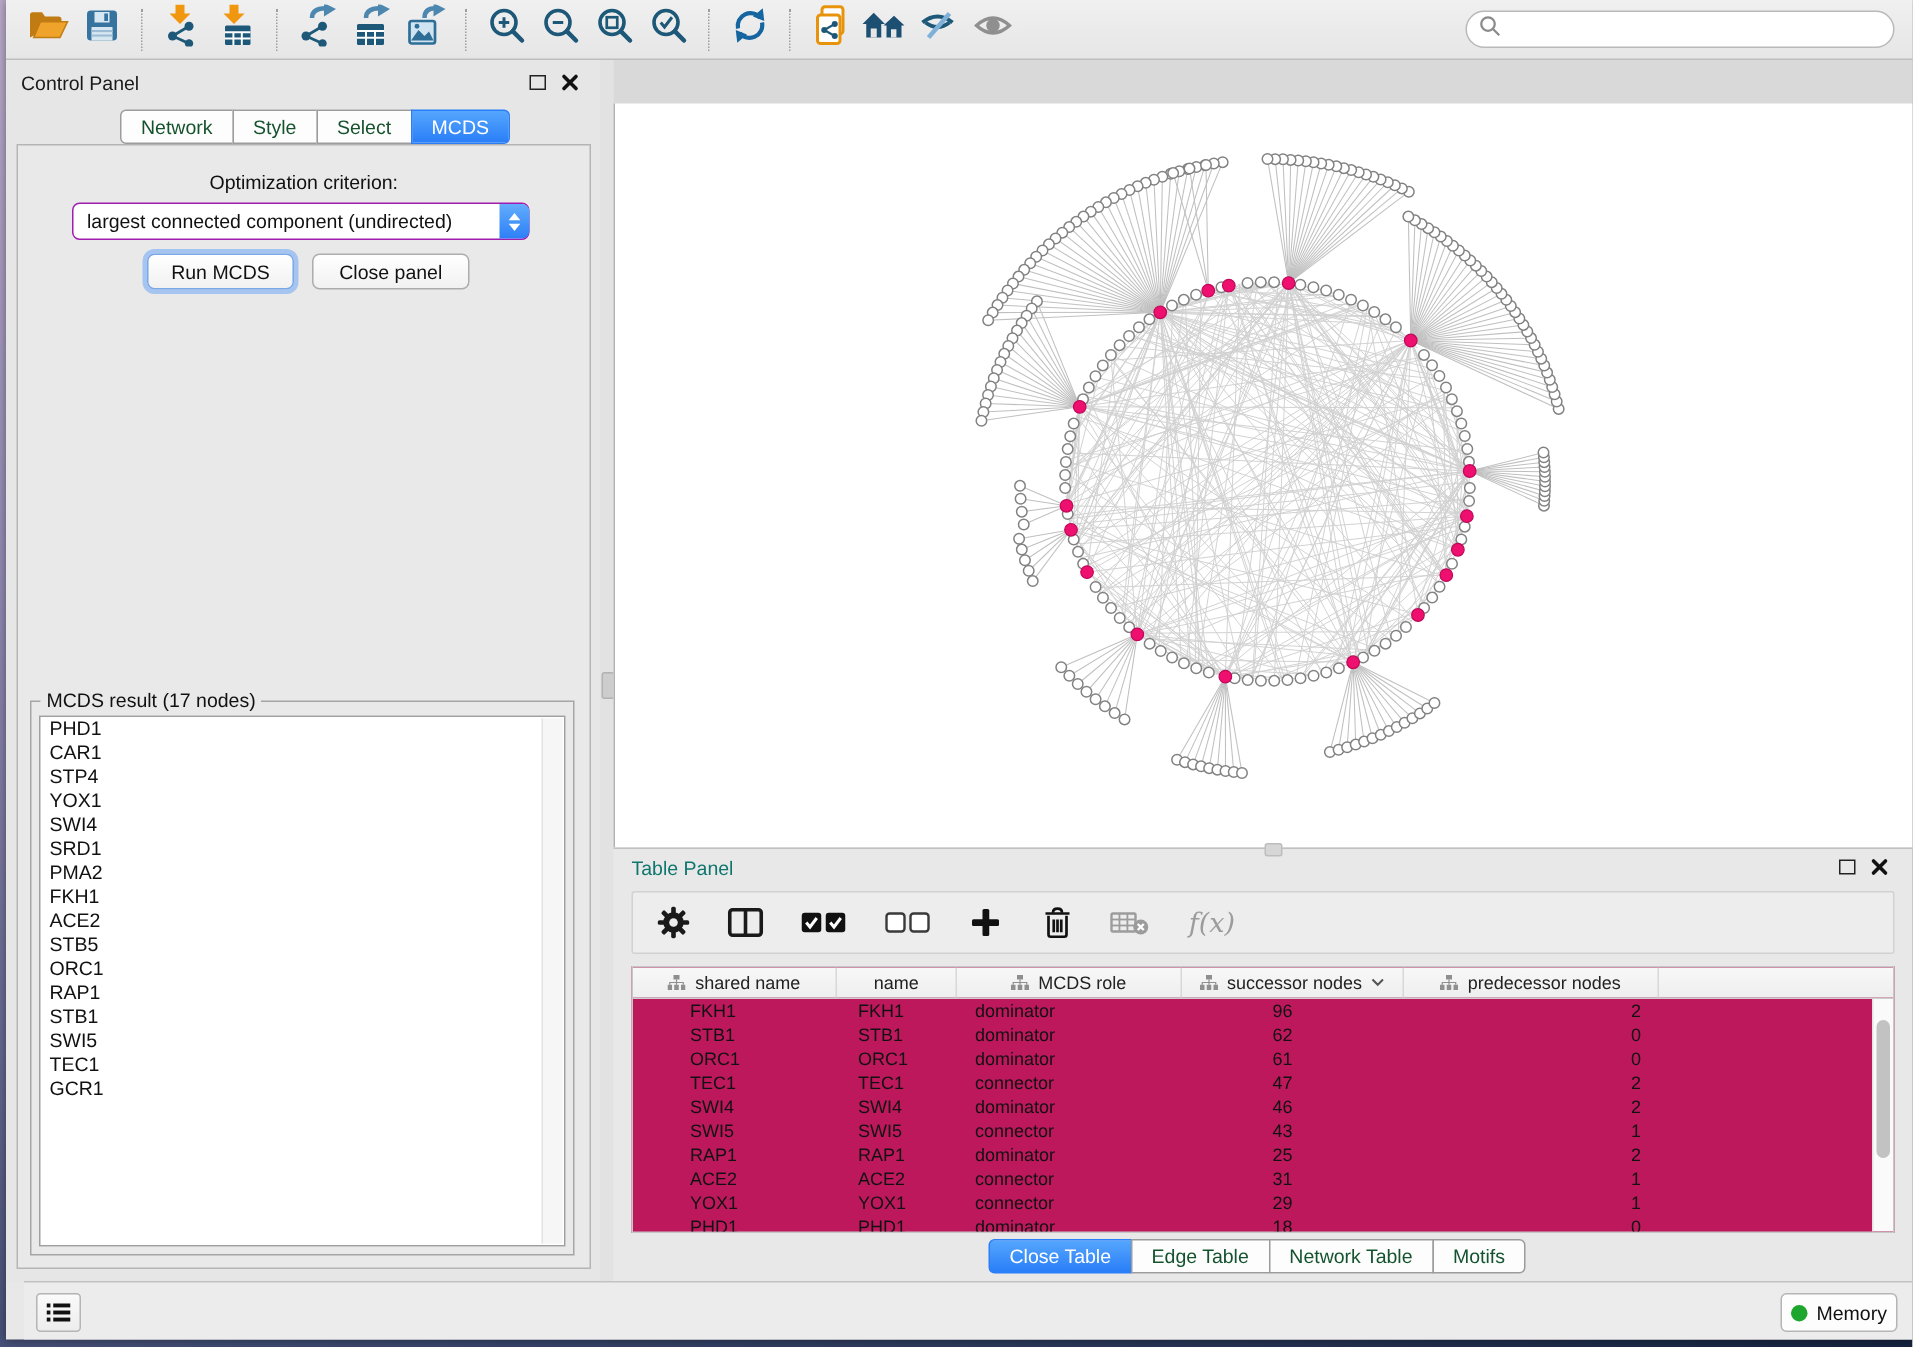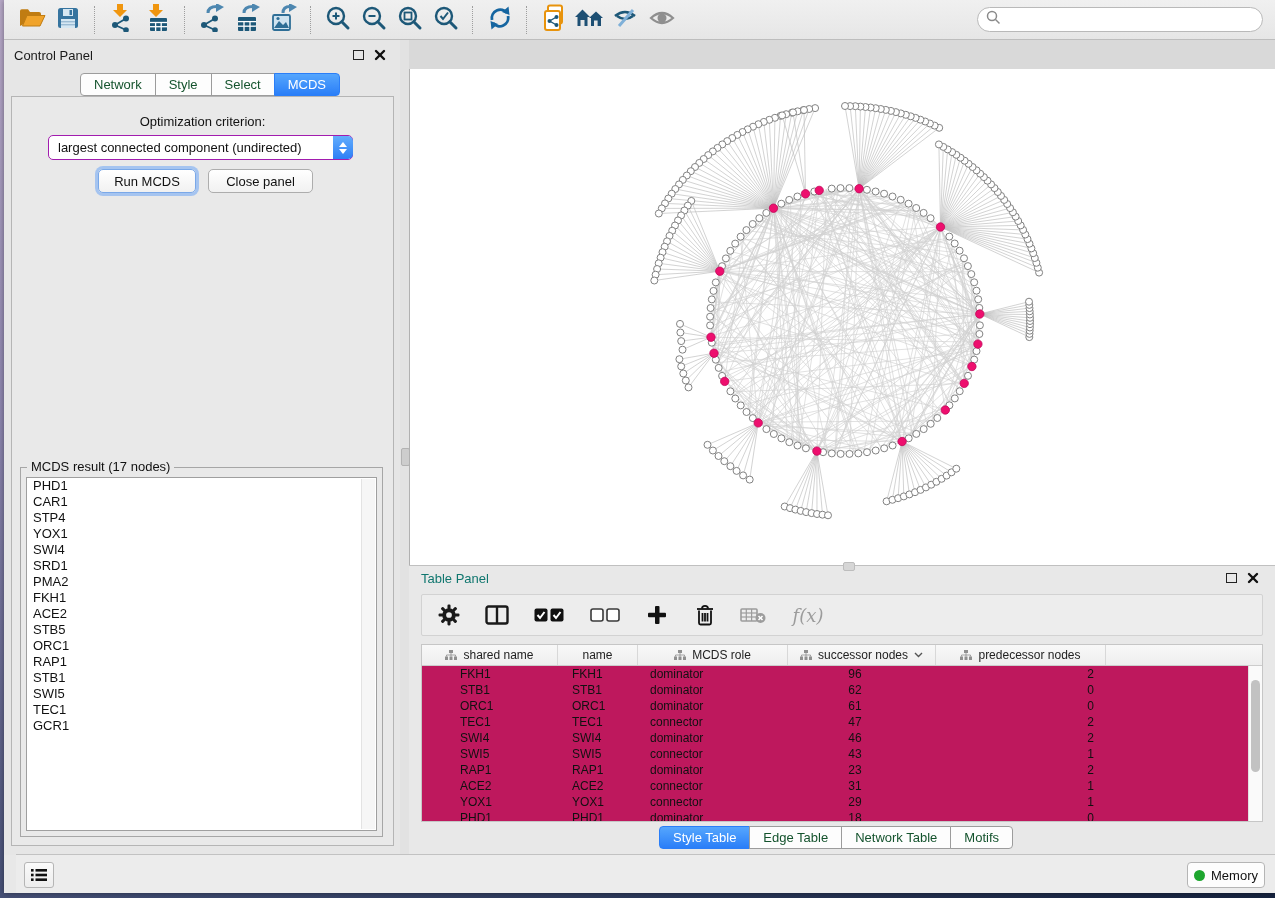--- a/index.html
+++ b/index.html
@@ -1266,21 +1266,21 @@
               <div class="td c0">SWI5</div>
               <div class="td c1">SWI5</div>
               <div class="td c2">connector</div>
               <div class="td c3">43</div>
               <div class="td c4">1</div>
             </div>
             <div class="trow">
               <div class="td c0">RAP1</div>
               <div class="td c1">RAP1</div>
               <div class="td c2">dominator</div>
-              <div class="td c3">23</div>
+              <div class="td c3">25</div>
               <div class="td c4">2</div>
             </div>
             <div class="trow">
               <div class="td c0">ACE2</div>
               <div class="td c1">ACE2</div>
               <div class="td c2">connector</div>
               <div class="td c3">31</div>
               <div class="td c4">1</div>
             </div>
             <div class="trow">
@@ -1297,21 +1297,21 @@
               <div class="td c3">18</div>
               <div class="td c4">0</div>
             </div>
           </div>
       <div class="tbl-scroll">
         <div class="tbl-thumb"></div>
       </div>
     </div>
 
     <div class="tabs tp-tabs">
-      <div class="tab sel">Style Table</div>
+      <div class="tab sel">Close Table</div>
       <div class="tab">Edge Table</div>
       <div class="tab">Network Table</div>
       <div class="tab">Motifs</div>
     </div>
   </div>
 
   <div class="status-bar">
     <div class="status-btn">
       <svg width="16" height="14" viewBox="0 0 16 14">
             <g fill="#111">

